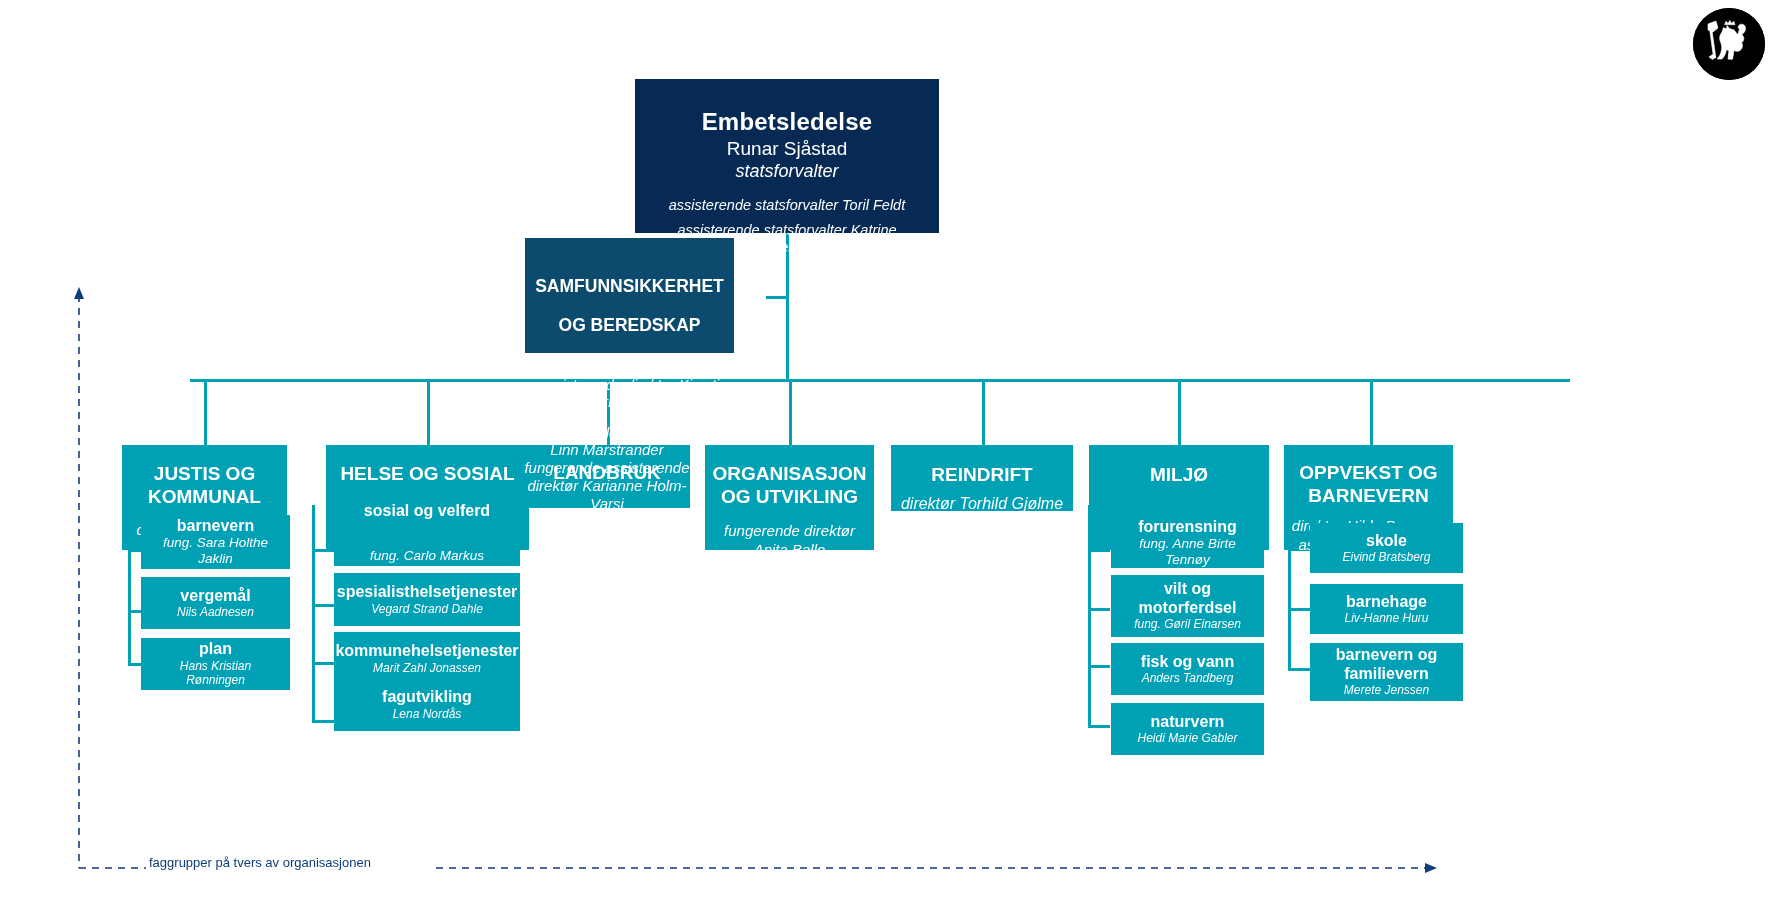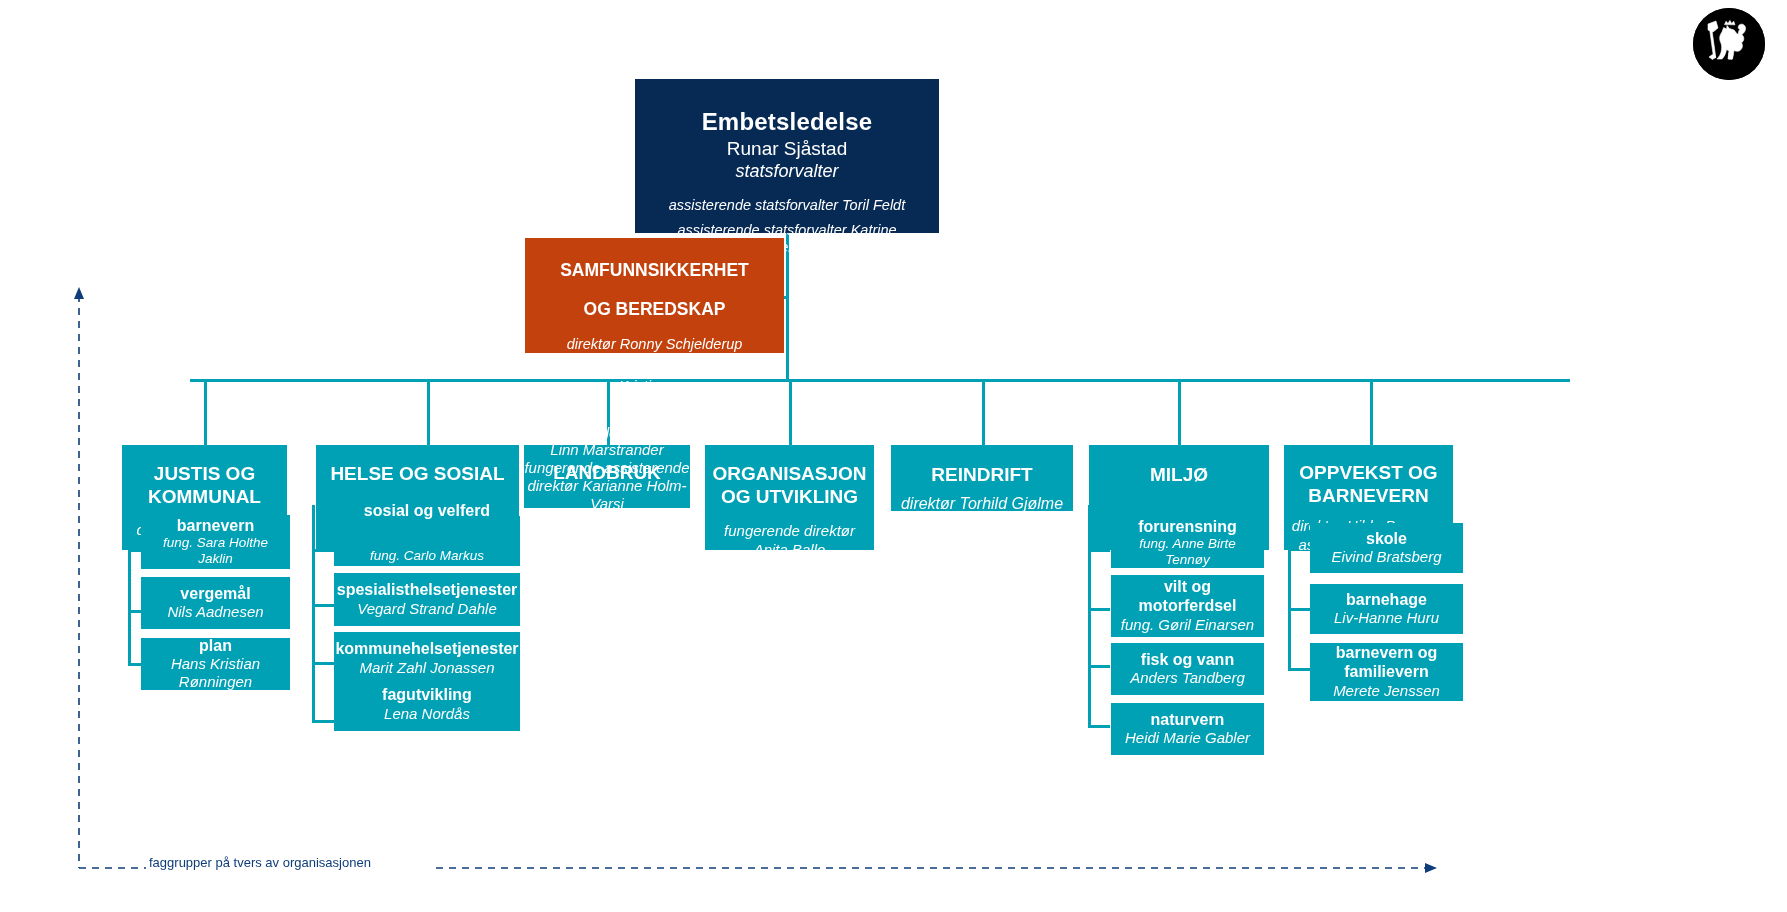--- a/index.html
+++ b/index.html
@@ -42,24 +42,24 @@
     justify-content: flex-start;
   }
   #top-box .title { font-size: 24px; letter-spacing: .2px; margin-top: 19px; }
   #top-box .name  { font-size: 19px; font-weight: normal; margin-top: 2px;}
   #top-box .role  { font-size: 18px; font-style: italic; margin-top: 0px;}
   #top-box .asst  { font-size: 14.5px; font-style: italic; margin-top: 15px; }
   #top-box .asst2 { font-size: 14.5px; font-style: italic; margin-top: 8px; }
 
   
   #sams-box {
-    background: #c2410c;
+    background: #0c4a6e;
     left: 525px; top: 238px;
-    width: 259px; height: 115px;
-    padding: 4px 8px;
+    width: 209px; height: 115px;
+    padding: 20px 8px;
     justify-content: flex-start;
   }
   #sams-box .title { font-size: 17.5px; margin-top: 17px; line-height: 1.28; }
   #sams-box .l1 { font-size: 14.5px; font-style: italic; margin-top: 15px; }
   #sams-box .l2 { font-size: 14.5px; font-style: italic; margin-top: 8px; }
 
   
   .dept {
     background: #00a0b5;
     padding: 4px 6px;
@@ -68,21 +68,21 @@
   .dept .title { font-size: 19px; line-height: 1.22; }
   .dept .sub   { font-size: 15px; line-height: 1.23; }
 
   
   .unit {
     background: #00a0b5;
     padding: 3px 5px;
     justify-content: center;
   }
   .unit .title { font-size: 16px; line-height: 1.16; }
-  .unit .sub   { font-size: 15px; line-height: 1.2; }
+  .unit .sub   { font-size: 12px; line-height: 1.2; }
 
   
   .ln {
     position: absolute;
     background: #00a0b5;
   }
   .ln.v { width: 3px; }
   .ln.h { height: 3px; }
 
   
@@ -204,21 +204,21 @@
 <div class="box unit" style="left:141px; top:577px; width:149px; height:52px;">
   <div class="title">vergemål</div>
   <div class="sub">Nils Aadnesen</div>
 </div>
 <div class="box unit" style="left:141px; top:638px; width:149px; height:52px;">
   <div class="title">plan</div>
   <div class="sub">Hans Kristian</div>
   <div class="sub">Rønningen</div>
 </div>
 
-<div class="box dept" style="left:316px; top:445px; width:203px; height:105px;">
+<div class="box dept" style="left:326px; top:445px; width:203px; height:105px;">
   <div class="title" style="margin-top:13px;">HELSE OG SOSIAL</div>
   <div class="sub" style="margin-top:28px;">direktør Anne Grethe</div>
   <div class="sub">Olsen</div>
 </div>
 <div class="box unit" style="left:334px; top:516px; width:186px; height:50px;gap:28px;">
   <div class="title">sosial og velferd</div>
   <div class="sub" style="font-size:13.5px;">fung. Carlo Markus Mortensen</div>
 </div>
 <div class="box unit" style="left:334px; top:573px; width:186px; height:53px;">
   <div class="title">spesialisthelsetjenester</div>

